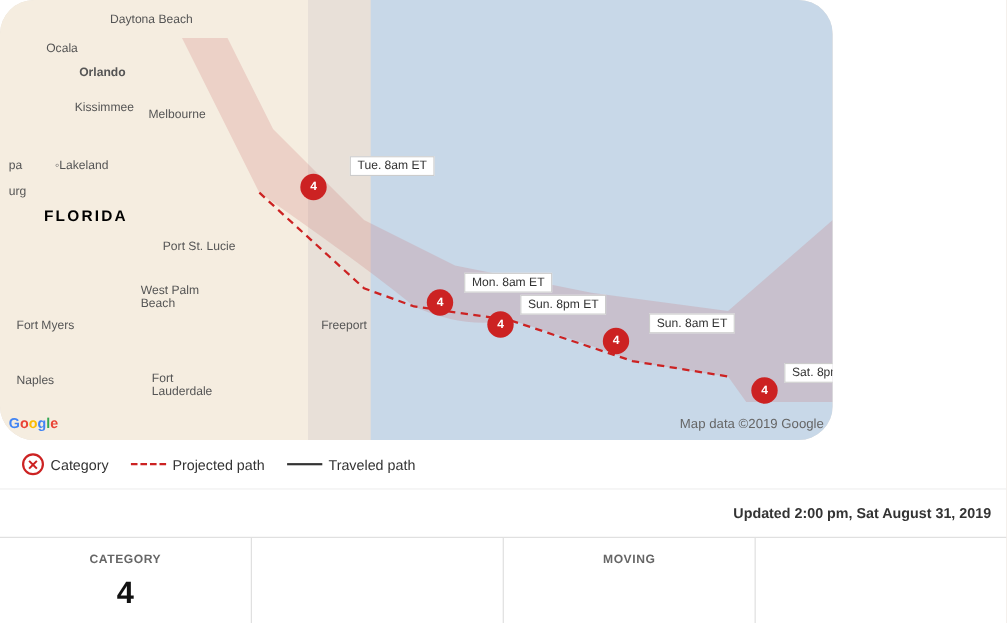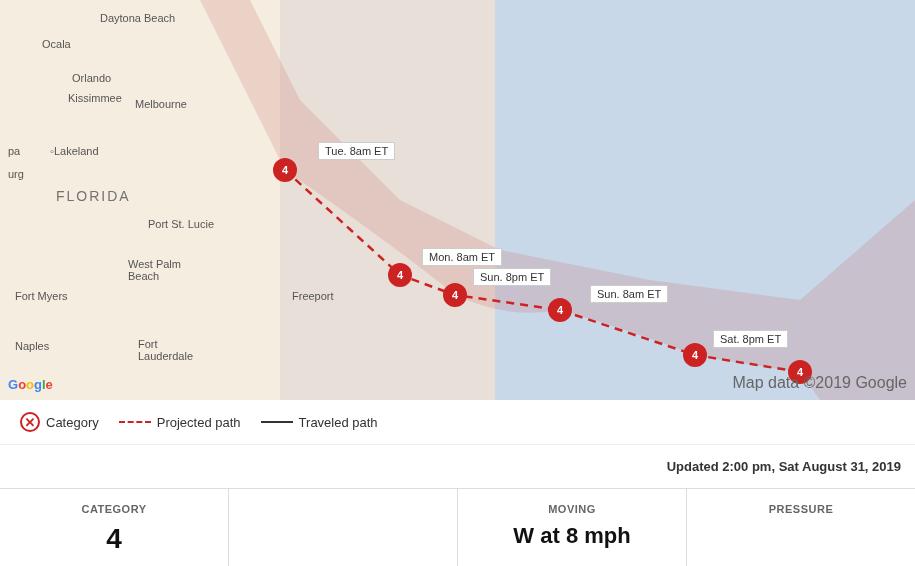--- a/index.html
+++ b/index.html
@@ -1,23 +1,24 @@
 <!DOCTYPE html>
 <html><head>
   <meta charset="utf-8">
   <style>
     * { box-sizing: border-box; margin: 0; padding: 0; }
     body { font-family: Arial, sans-serif; width: 915px; background: #fff; }
 
     .map-container {
       position: relative;
-      width: 915px;
+      width: 757px;
       height: 400px;
       overflow: hidden;
       background: #e8e0d8;
+      border-radius: 31px;
     }
 
     
     .ocean {
       position: absolute;
       top: 0; right: 0;
       width: 420px;
       height: 400px;
       background: #c8d8e8;
     }
@@ -91,21 +92,21 @@
     .google-logo span:nth-child(2) { color: #EA4335; }
     .google-logo span:nth-child(3) { color: #FBBC05; }
     .google-logo span:nth-child(4) { color: #4285F4; }
     .google-logo span:nth-child(5) { color: #34A853; }
     .google-logo span:nth-child(6) { color: #EA4335; }
 
     .map-data-credit {
       position: absolute;
       bottom: 8px;
       right: 8px;
-      font-size: 16px;
+      font-size: 12px;
       color: #666;
       z-index: 20;
       padding-left: 14px;
     }
 
     
     .legend {
       display: flex;
       align-items: center;
       gap: 20px;
@@ -197,27 +198,27 @@
 
   <svg class="path-svg" viewBox="0 0 915 400">
 
     <path d="M 285 170 Q 400 250 455 295 Q 510 320 560 310 Q 630 330 695 355 Q 750 365 800 372 L 820 400 L 915 400 L 915 200 L 800 300 L 650 280 L 500 250 L 400 200 L 300 100 L 250 0 L 200 0 Z" fill="rgba(200,100,100,0.2)" stroke="none"></path>
 
     <polyline points="285,170 400,275 455,295 560,310 695,355 800,372" fill="none" stroke="#cc2222" stroke-width="2.5" stroke-dasharray="8,6"></polyline>
   </svg>
 
   <div class="map-label" style="left:100px;top:12px">Daytona Beach</div>
   <div class="map-label" style="left:42px;top:38px">Ocala</div>
-  <div class="map-label" style="left:72px;top:72px;font-weight:normal">Orlando</div>
+  <div class="map-label" style="left:72px;top:60px;font-weight:bold">Orlando</div>
   <div class="map-label" style="left:68px;top:92px">Kissimmee</div>
   <div class="map-label" style="left:135px;top:98px">Melbourne</div>
   <div class="map-label" style="left:8px;top:145px">pa</div>
   <div class="map-label" style="left:50px;top:145px">◦Lakeland</div>
   <div class="map-label" style="left:8px;top:168px">urg</div>
-  <div class="map-label" style="left:56px;top:188px;font-size:14px;font-weight:400;color:#737373;letter-spacing:2px">FLORIDA</div>
+  <div class="map-label" style="left:40px;top:188px;font-size:14px;font-weight:700;color:#000000;letter-spacing:2px">FLORIDA</div>
   <div class="map-label" style="left:148px;top:218px">Port St. Lucie</div>
   <div class="map-label" style="left:128px;top:258px">West Palm<br>Beach</div>
   <div class="map-label" style="left:15px;top:290px">Fort Myers</div>
   <div class="map-label" style="left:292px;top:290px">Freeport</div>
   <div class="map-label" style="left:138px;top:338px">Fort<br>Lauderdale</div>
   <div class="map-label" style="left:15px;top:340px">Naples</div>
 
   <div class="time-label" style="left:318px;top:142px">Tue. 8am ET</div>
   <div class="storm-dot" style="left:285px;top:170px">4</div>
 
@@ -262,18 +263,16 @@
 
 <div class="stats-row">
   <div class="stat-cell">
     <div class="stat-label">CATEGORY</div>
     <div class="stat-value">4</div>
   </div>
   <div class="stat-cell">
   </div>
   <div class="stat-cell">
     <div class="stat-label">MOVING</div>
-    <div class="stat-value" style="font-size:22px">W at 8 mph</div>
-  </div>
-  <div class="stat-cell">
-    <div class="stat-label">PRESSURE</div>
+  </div>
+  <div class="stat-cell">
   </div>
 </div>
 
 </body></html>

